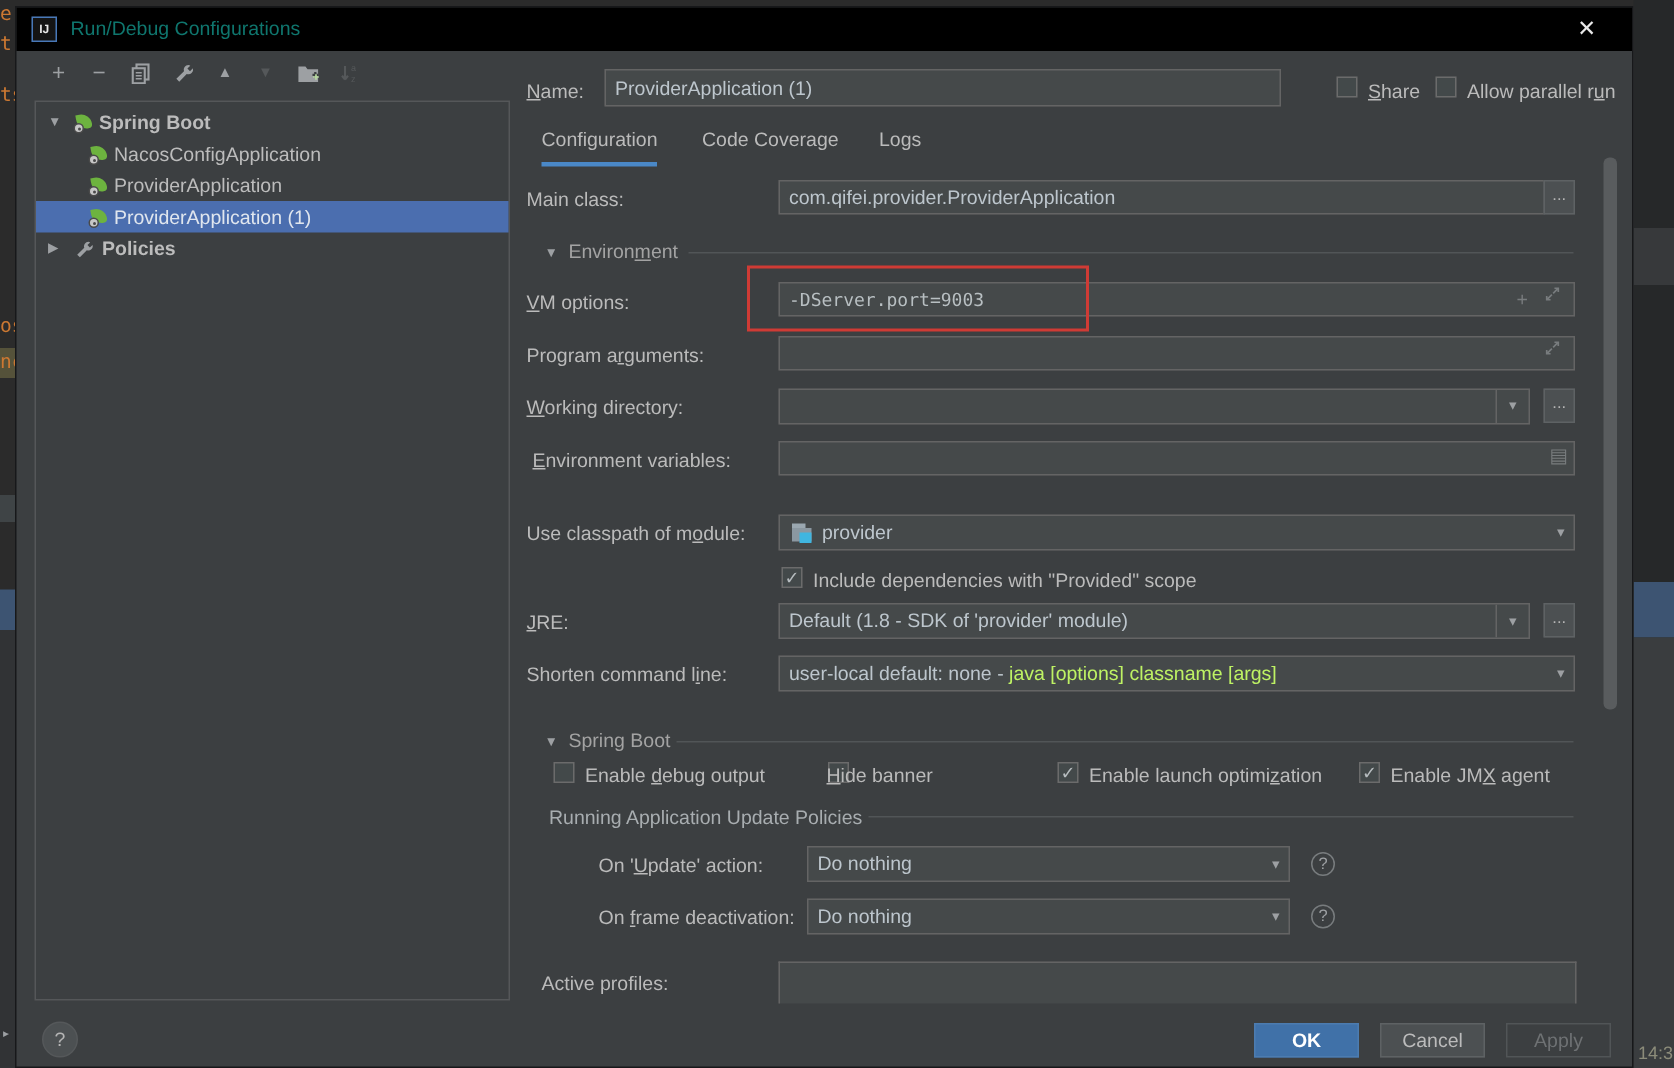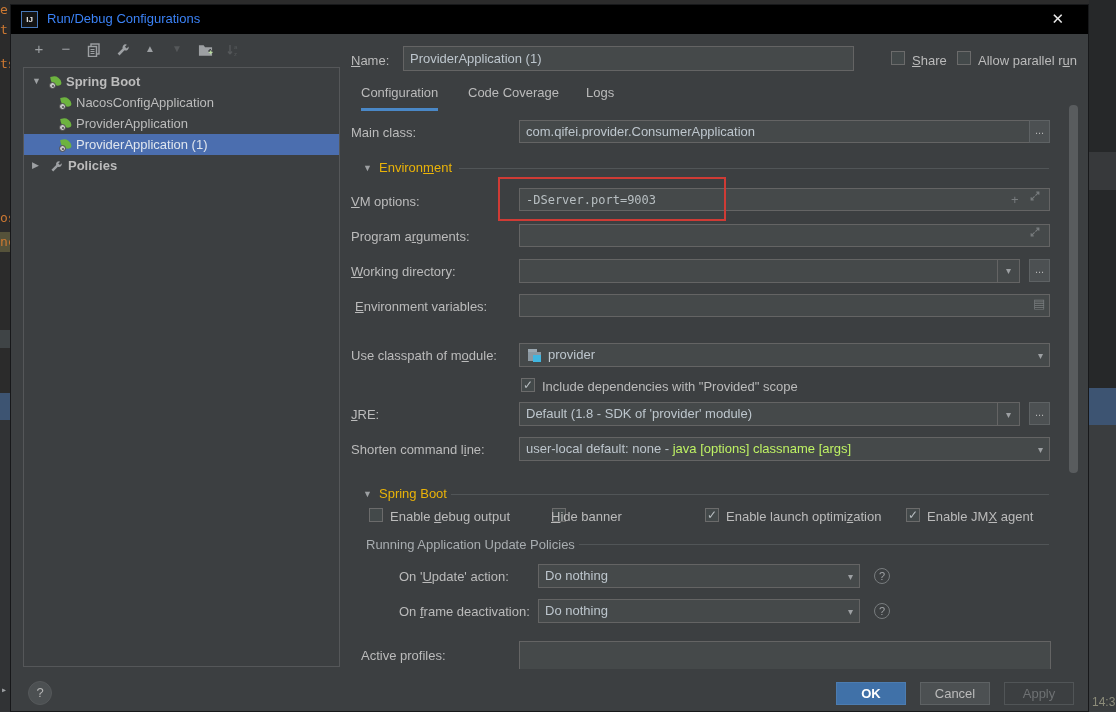--- a/index.html
+++ b/index.html
@@ -12,21 +12,21 @@
   .bg-band { position:absolute; }
   .bg-clock { position:absolute; font-size:12px; color:#8c8c7a; }
 
   
   #dialog { position:absolute; left:10px; top:4px; width:1079px; height:708px;
             background:#3c3f41; border:1px solid #17181a; }
   #titlebar { position:absolute; left:0; top:0; width:100%; height:29px; background:#000; }
   #titlebar .app-ico { position:absolute; left:10px; top:6px; width:17px; height:17px;
       border:1px solid #4878b8; background:#141414; color:#e8e8e8; font-size:8px; font-weight:bold;
       display:flex; align-items:center; justify-content:center; }
-  #titlebar .ttl { position:absolute; left:36px; top:6px; color:#3b82f6; font-size:13px;text-align:center; }
+  #titlebar .ttl { position:absolute; left:36px; top:6px; color:#0f766e; font-size:13px;text-align:center; }
   #titlebar .close { position:absolute; right:24px; top:5px; color:#e8e8e8; font-size:15px; cursor:pointer; }
 
   
   .tb-ico { position:absolute; top:34px; height:20px; color:#9da0a3; font-size:15px; line-height:20px; text-align:center; width:20px; }
   .tb-ico.dim { color:#55585a; }
   .tb-ico svg { vertical-align:middle; }
 
   
   #tree { position:absolute; left:12px; top:62px; width:317px; height:600px;
           border:1px solid #555759; background:#3c3f41; padding-top:3px; }
@@ -53,21 +53,21 @@
   .combo { position:absolute; background:#45494a; border:1px solid #646464; color:#bdc6cd;
            font-size:13px; line-height:22px; padding:0 6px; white-space:nowrap; overflow:hidden; }
   .combo .arr { position:absolute; right:6px; top:0; color:#9da0a3; font-size:10px; }
   .combo .arrbox { position:absolute; right:0; top:0; bottom:0; width:22px; border-left:1px solid #646464;
                    color:#9da0a3; font-size:10px; text-align:center; line-height:22px; }
   .dots { position:absolute; width:21px; height:23px; background:#4c5052; border:1px solid #5e6264;
           color:#b5b5b5; font-size:11px; text-align:center; line-height:18px; cursor:pointer; }
   .cb { position:absolute; width:14px; height:14px; background:#43494a; border:1px solid #6b6b6b;
         color:#b6bcbf; font-size:12px; line-height:13px; text-align:center; }
   .sect-arrow { position:absolute; font-size:9px; color:#9da0a3; }
-  .sect-lbl { position:absolute; font-size:13px; color:#eab308; white-space:nowrap; }
+  .sect-lbl { position:absolute; font-size:13px; color:#a3a3a3; white-space:nowrap; }
   .hline { position:absolute; height:1px; background:#515557; }
   .fld-ico { position:absolute; color:#787c7e; font-size:13px; }
   .qmark { position:absolute; width:16px; height:16px; border:1px solid #787c7e; border-radius:50%;
            color:#9da0a3; font-size:11px; text-align:center; line-height:15px; }
 
   
   .tab { position:absolute; top:80px; height:26px; font-size:13px; color:#bbbbbb; cursor:pointer; }
   .tab.active { border-bottom:3px solid #4a88c7; }
 
   
@@ -199,21 +199,21 @@
     <div class="cb" style="left:880px;top:46px"></div>
     <div class="lbl" style="left:901px;top:48px"><span class="mn">S</span>hare</div>
     <div class="cb" style="left:946px;top:46px"></div>
     <div class="lbl" style="left:967px;top:48px">Allow parallel r<span class="mn">u</span>n</div>
 
     <div class="tab active" style="left:350px">Configuration</div>
     <div class="tab" style="left:457px">Code Coverage</div>
     <div class="tab" style="left:575px">Logs</div>
 
     <div class="lbl" style="left:340px;top:120px">Main class:</div>
-    <div class="fld" style="left:508px;top:115px;width:511px;height:23px">com.qifei.provider.ConsumerApplication</div>
+    <div class="fld" style="left:508px;top:115px;width:511px;height:23px">com.qifei.provider.ProviderApplication</div>
     <div class="dots" style="left:1018px;top:115px">...</div>
 
     <div class="sect-arrow" style="left:352px;top:158px">▼</div>
     <div class="sect-lbl" style="left:368px;top:155px">Environ<span class="mn">m</span>ent</div>
     <div class="hline" style="left:448px;top:163px;width:590px"></div>
 
     <div class="lbl" style="left:340px;top:189px"><span class="mn">V</span>M options:</div>
     <input class="fld mono" style="left: 508px; top: 183px; width: 531px; height: 23px;" value="-DServer.port=9003">
     <div class="fld-ico" style="left:1000px;top:187px">+</div>
     <div class="fld-ico" style="left:1018px;top:185px">

